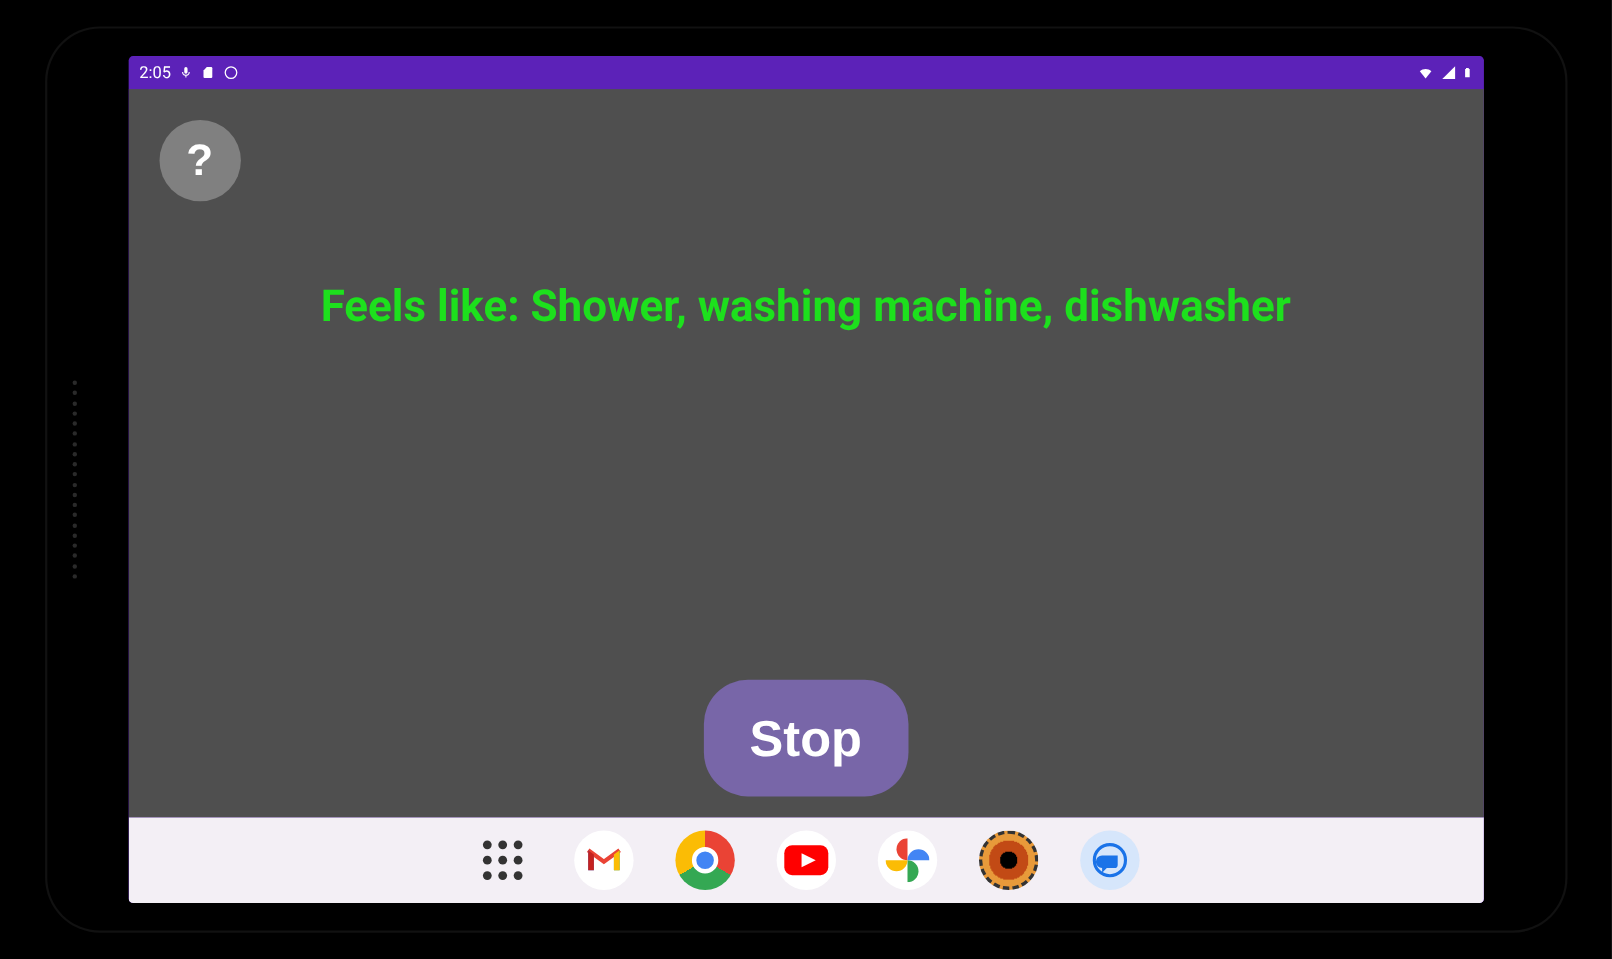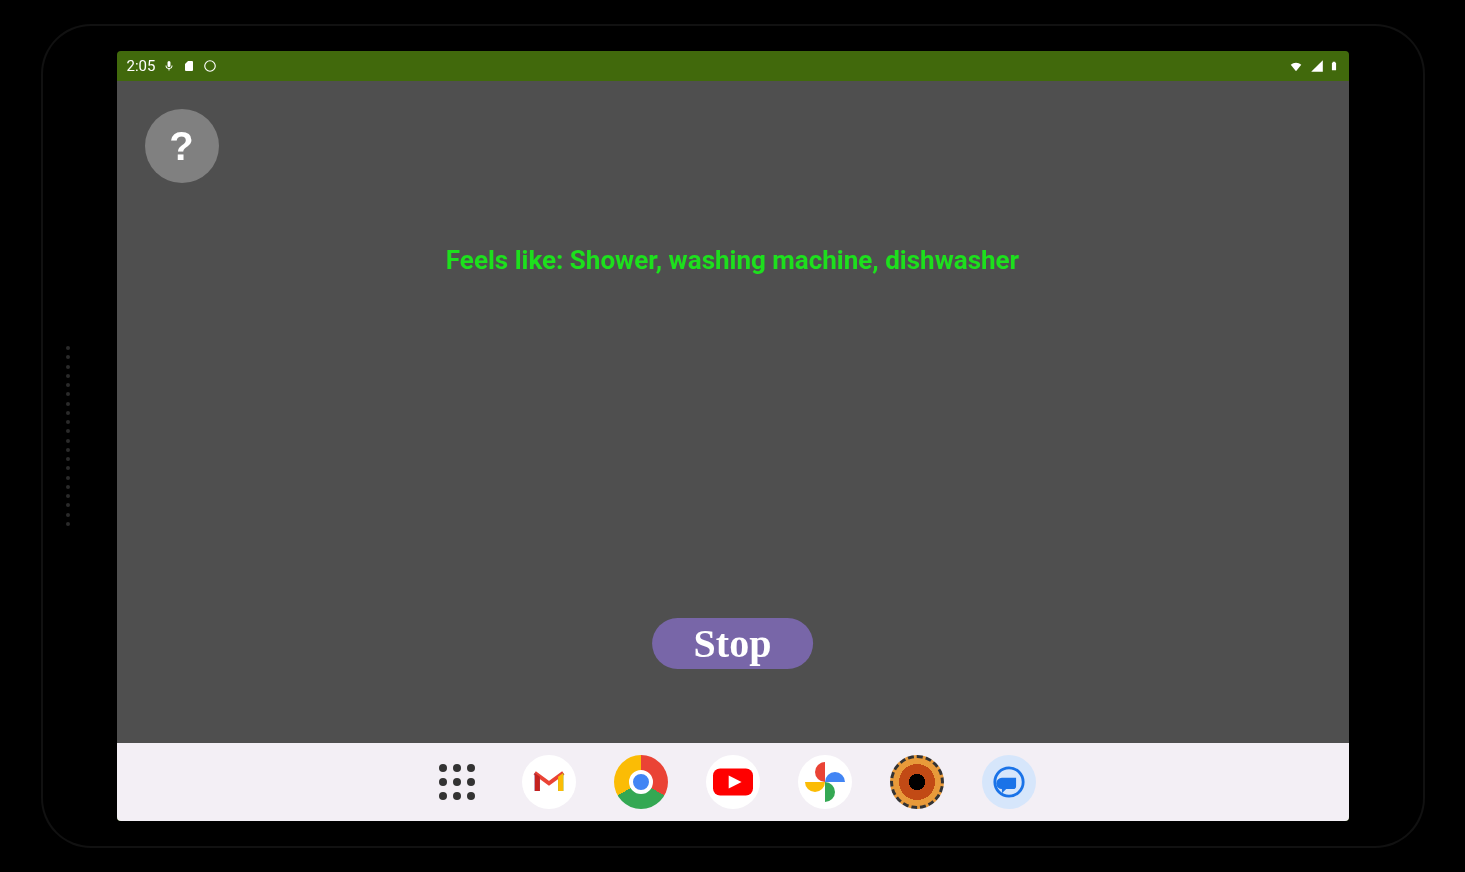--- a/index.html
+++ b/index.html
@@ -33,21 +33,21 @@
   .speaker-grill .dot {
     width: 4px; height: 4px;
     background: #2a2a2a;
     border-radius: 50%;
   }
 
   .screen {
     position: relative;
     width: 1232px;
     height: 770px;
-    background: #4d7c0f;
+    background: #6d28d9;
     border-radius: 4px;
     overflow: hidden;
     display: flex;
     flex-direction: column;
   }
 
   
   .status-bar {
     height: 30px;
     background: rgba(0,0,0,0.15);
@@ -77,25 +77,25 @@
     border: none;
     color: #fff;
     font-size: 40px;
     font-weight: 700;
     cursor: pointer;
     display: flex; align-items: center; justify-content: center;
   }
 
   .feels-like {
     position: absolute;
-    top: 164px;
+    top: 174px;
     left: 0; right: 0;
     text-align: center;
     color: #1de01d;
-    font-size: 26px;
+    font-size: 40px;
     font-weight: 700;
   }
 
   .db-box {
     position: absolute;
     top: 346px;
     left: 50%;
     transform: translateX(-50%);
     background: #0bf4f4;
     color: #000;
@@ -105,27 +105,26 @@
     border-radius: 14px;
   }
 
   .stop-btn {
     position: absolute;
     top: 537px;
     left: 50%;
     transform: translateX(-50%);
     background: #7866a8;
     color: #fff;
-    font-size: 40px;
+    font-size: 46px;
     font-weight: 600;
     border: none;
     border-radius: 40px;
-    padding: 2px 42px;
+    padding: 26px 42px;
     cursor: pointer;
-    font-family: Liberation Serif, serif;
   }
 
   
   .dock {
     height: 78px;
     background: #f3eff5;
     display: flex;
     align-items: center;
     justify-content: center;
     gap: 38px;

